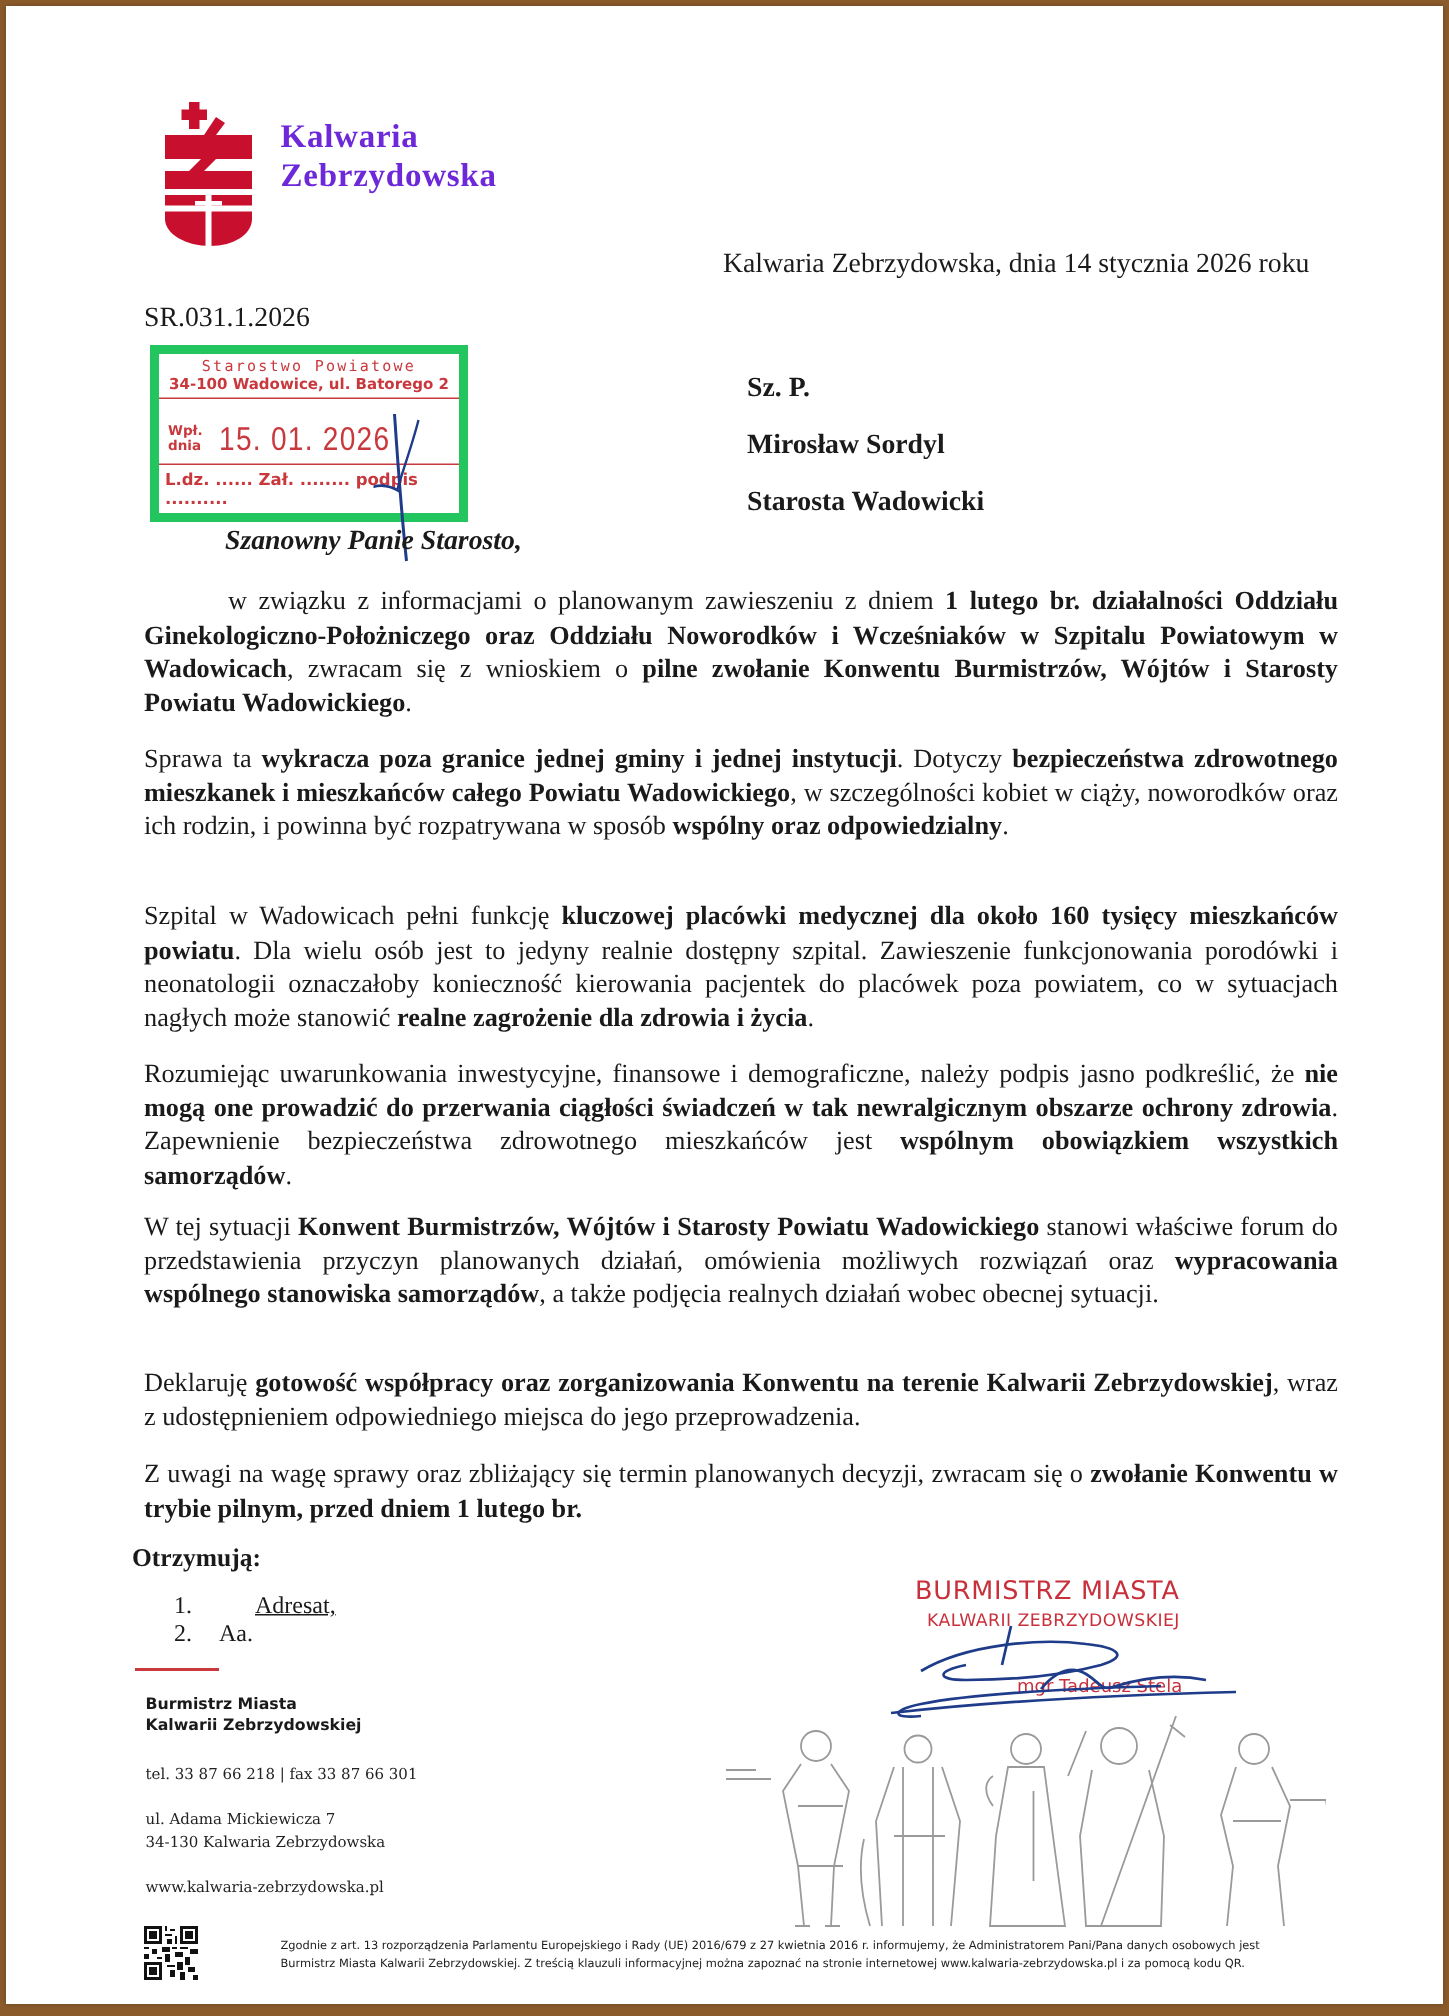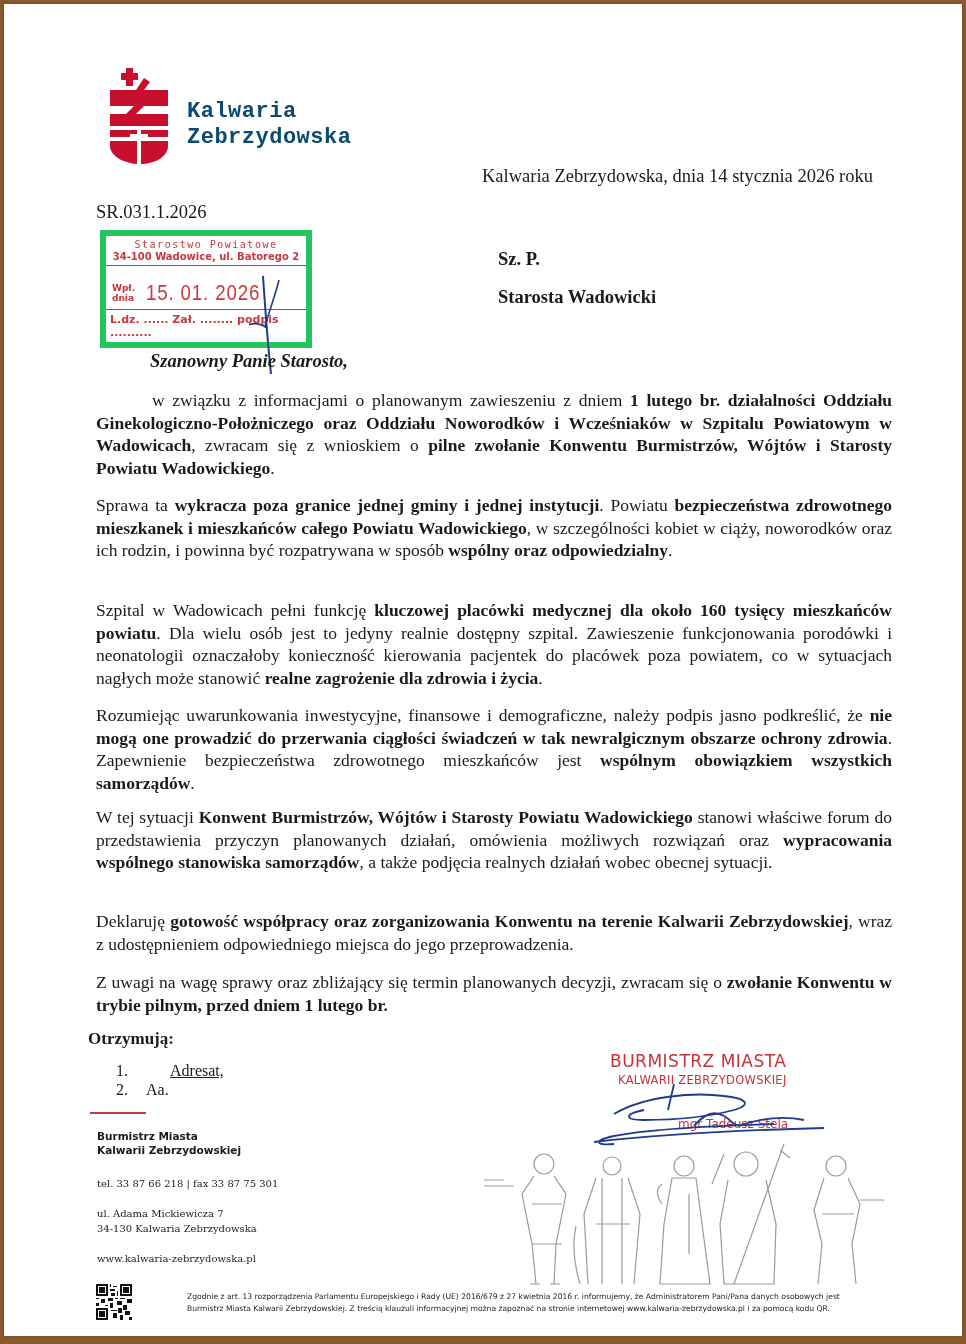--- a/index.html
+++ b/index.html
@@ -15,23 +15,23 @@
       left: 4px; top: 4px;
       width: 958px; height: 1332px;
       background: #ffffff;
       box-shadow: 0 0 3px rgba(0,0,0,0.25);
     }
     .abs { position: absolute; }
 
     
     .logo { left: 104px; top: 64px; width: 64px; height: 96px; }
     .logo-text {
-      left: 183px; top: 95px;
-      font-family: Liberation Mono, monospace;
-      font-weight: bold; font-size: 22px; line-height: 26px; color: #0c4a6e;
+      left: 183px; top: 74px;
+      font-family: Liberation Serif, serif;
+      font-weight: bold; font-size: 22px; line-height: 26px; color: #6d28d9;
       letter-spacing: 0.5px;
     }
 
     
     .place-date { left: 478px; top: 162px; font-size: 18.5px; }
     .ref-no { left: 92px; top: 198px; font-size: 18.5px; }
     .addressee { left: 494px; top: 236px; font-size: 18.5px; font-weight: bold; line-height: 38px; }
 
     
     .stamp {
@@ -142,27 +142,28 @@
     <div class="stamp-foot">L.dz. ...... Zał. ........ podpis ..........</div>
   </div>
   <svg class="signature-blue" style="left:245px; top:262px; width:50px; height:110px;" viewBox="0 0 50 110">
     <path d="M14 10 C16 40 18 70 22 108" stroke="#1f3c8a" stroke-width="2" fill="none"></path>
     <path d="M30 14 C26 30 20 46 16 60" stroke="#1f3c8a" stroke-width="1.6" fill="none"></path>
     <path d="M-4 60 C4 56 12 58 18 62" stroke="#1f3c8a" stroke-width="1.8" fill="none"></path>
   </svg>
 
   <div class="abs addressee">
     <div>Sz. P.</div>
+    <div>Mirosław Sordyl</div>
     <div>Starosta Wadowicki</div>
   </div>
 
   <div class="abs greeting">Szanowny Panie Starosto,</div>
 
   <div class="abs body-text p1"><span>w związku z informacjami o planowanym zawieszeniu z dniem </span><b>1 lutego br. działalności Oddziału Ginekologiczno-Położniczego oraz Oddziału Noworodków i Wcześniaków w Szpitalu Powiatowym w Wadowicach</b><span>, zwracam się z wnioskiem o </span><b>pilne zwołanie Konwentu Burmistrzów, Wójtów i Starosty Powiatu Wadowickiego</b><span>.</span></div>
-  <div class="abs body-text p2"><span>Sprawa ta </span><b>wykracza poza granice jednej gminy i jednej instytucji</b><span>. Powiatu </span><b>bezpieczeństwa zdrowotnego mieszkanek i mieszkańców całego Powiatu Wadowickiego</b><span>, w szczególności kobiet w ciąży, noworodków oraz ich rodzin, i powinna być rozpatrywana w sposób </span><b>wspólny oraz odpowiedzialny</b><span>.</span></div>
+  <div class="abs body-text p2"><span>Sprawa ta </span><b>wykracza poza granice jednej gminy i jednej instytucji</b><span>. Dotyczy </span><b>bezpieczeństwa zdrowotnego mieszkanek i mieszkańców całego Powiatu Wadowickiego</b><span>, w szczególności kobiet w ciąży, noworodków oraz ich rodzin, i powinna być rozpatrywana w sposób </span><b>wspólny oraz odpowiedzialny</b><span>.</span></div>
   <div class="abs body-text p3"><span>Szpital w Wadowicach pełni funkcję </span><b>kluczowej placówki medycznej dla około 160 tysięcy mieszkańców powiatu</b><span>. Dla wielu osób jest to jedyny realnie dostępny szpital. Zawieszenie funkcjonowania porodówki i neonatologii oznaczałoby konieczność kierowania pacjentek do placówek poza powiatem, co w sytuacjach nagłych może stanowić </span><b>realne zagrożenie dla zdrowia i życia</b><span>.</span></div>
   <div class="abs body-text p4"><span>Rozumiejąc uwarunkowania inwestycyjne, finansowe i demograficzne, należy podpis jasno podkreślić, że </span><b>nie mogą one prowadzić do przerwania ciągłości świadczeń w tak newralgicznym obszarze ochrony zdrowia</b><span>. Zapewnienie bezpieczeństwa zdrowotnego mieszkańców jest </span><b>wspólnym obowiązkiem wszystkich samorządów</b><span>.</span></div>
   <div class="abs body-text p5"><span>W tej sytuacji </span><b>Konwent Burmistrzów, Wójtów i Starosty Powiatu Wadowickiego</b><span> stanowi właściwe forum do przedstawienia przyczyn planowanych działań, omówienia możliwych rozwiązań oraz </span><b>wypracowania wspólnego stanowiska samorządów</b><span>, a także podjęcia realnych działań wobec obecnej sytuacji.</span></div>
   <div class="abs body-text p6"><span>Deklaruję </span><b>gotowość współpracy oraz zorganizowania Konwentu na terenie Kalwarii Zebrzydowskiej</b><span>, wraz z udostępnieniem odpowiedniego miejsca do jego przeprowadzenia.</span></div>
   <div class="abs body-text p7"><span>Z uwagi na wagę sprawy oraz zbliżający się termin planowanych decyzji, zwracam się o </span><b>zwołanie Konwentu w trybie pilnym, przed dniem 1 lutego br.</b></div>
 
   <div class="abs recipients-label">Otrzymują:</div>
   <ul class="abs recipients">
     <li>
       <span class="num">1.</span><span class="adr">Adresat,</span>
@@ -172,21 +173,21 @@
     </li>
   </ul>
 
   <div class="abs red-rule"></div>
 
   <div class="abs footer-org">
     <div>Burmistrz Miasta</div>
     <div>Kalwarii Zebrzydowskiej</div>
   </div>
   <div class="abs footer-contact">
-    <div>tel. 33 87 66 218 | fax 33 87 75 301</div>
+    <div>tel. 33 87 66 218 | fax 33 87 66 301</div>
     <div class="gap"></div>
     <div>ul. Adama Mickiewicza 7</div>
     <div>34-130 Kalwaria Zebrzydowska</div>
     <div class="gap"></div>
     <div>www.kalwaria-zebrzydowska.pl</div>
   </div>
 
   <svg class="abs qr" viewBox="0 0 21 21" shape-rendering="crispEdges">
     <rect width="21" height="21" fill="#fff"></rect>
     <path d="M0 0h7v7h-7z M14 0h7v7h-7z M0 14h7v7h-7z" fill="#111"></path>

